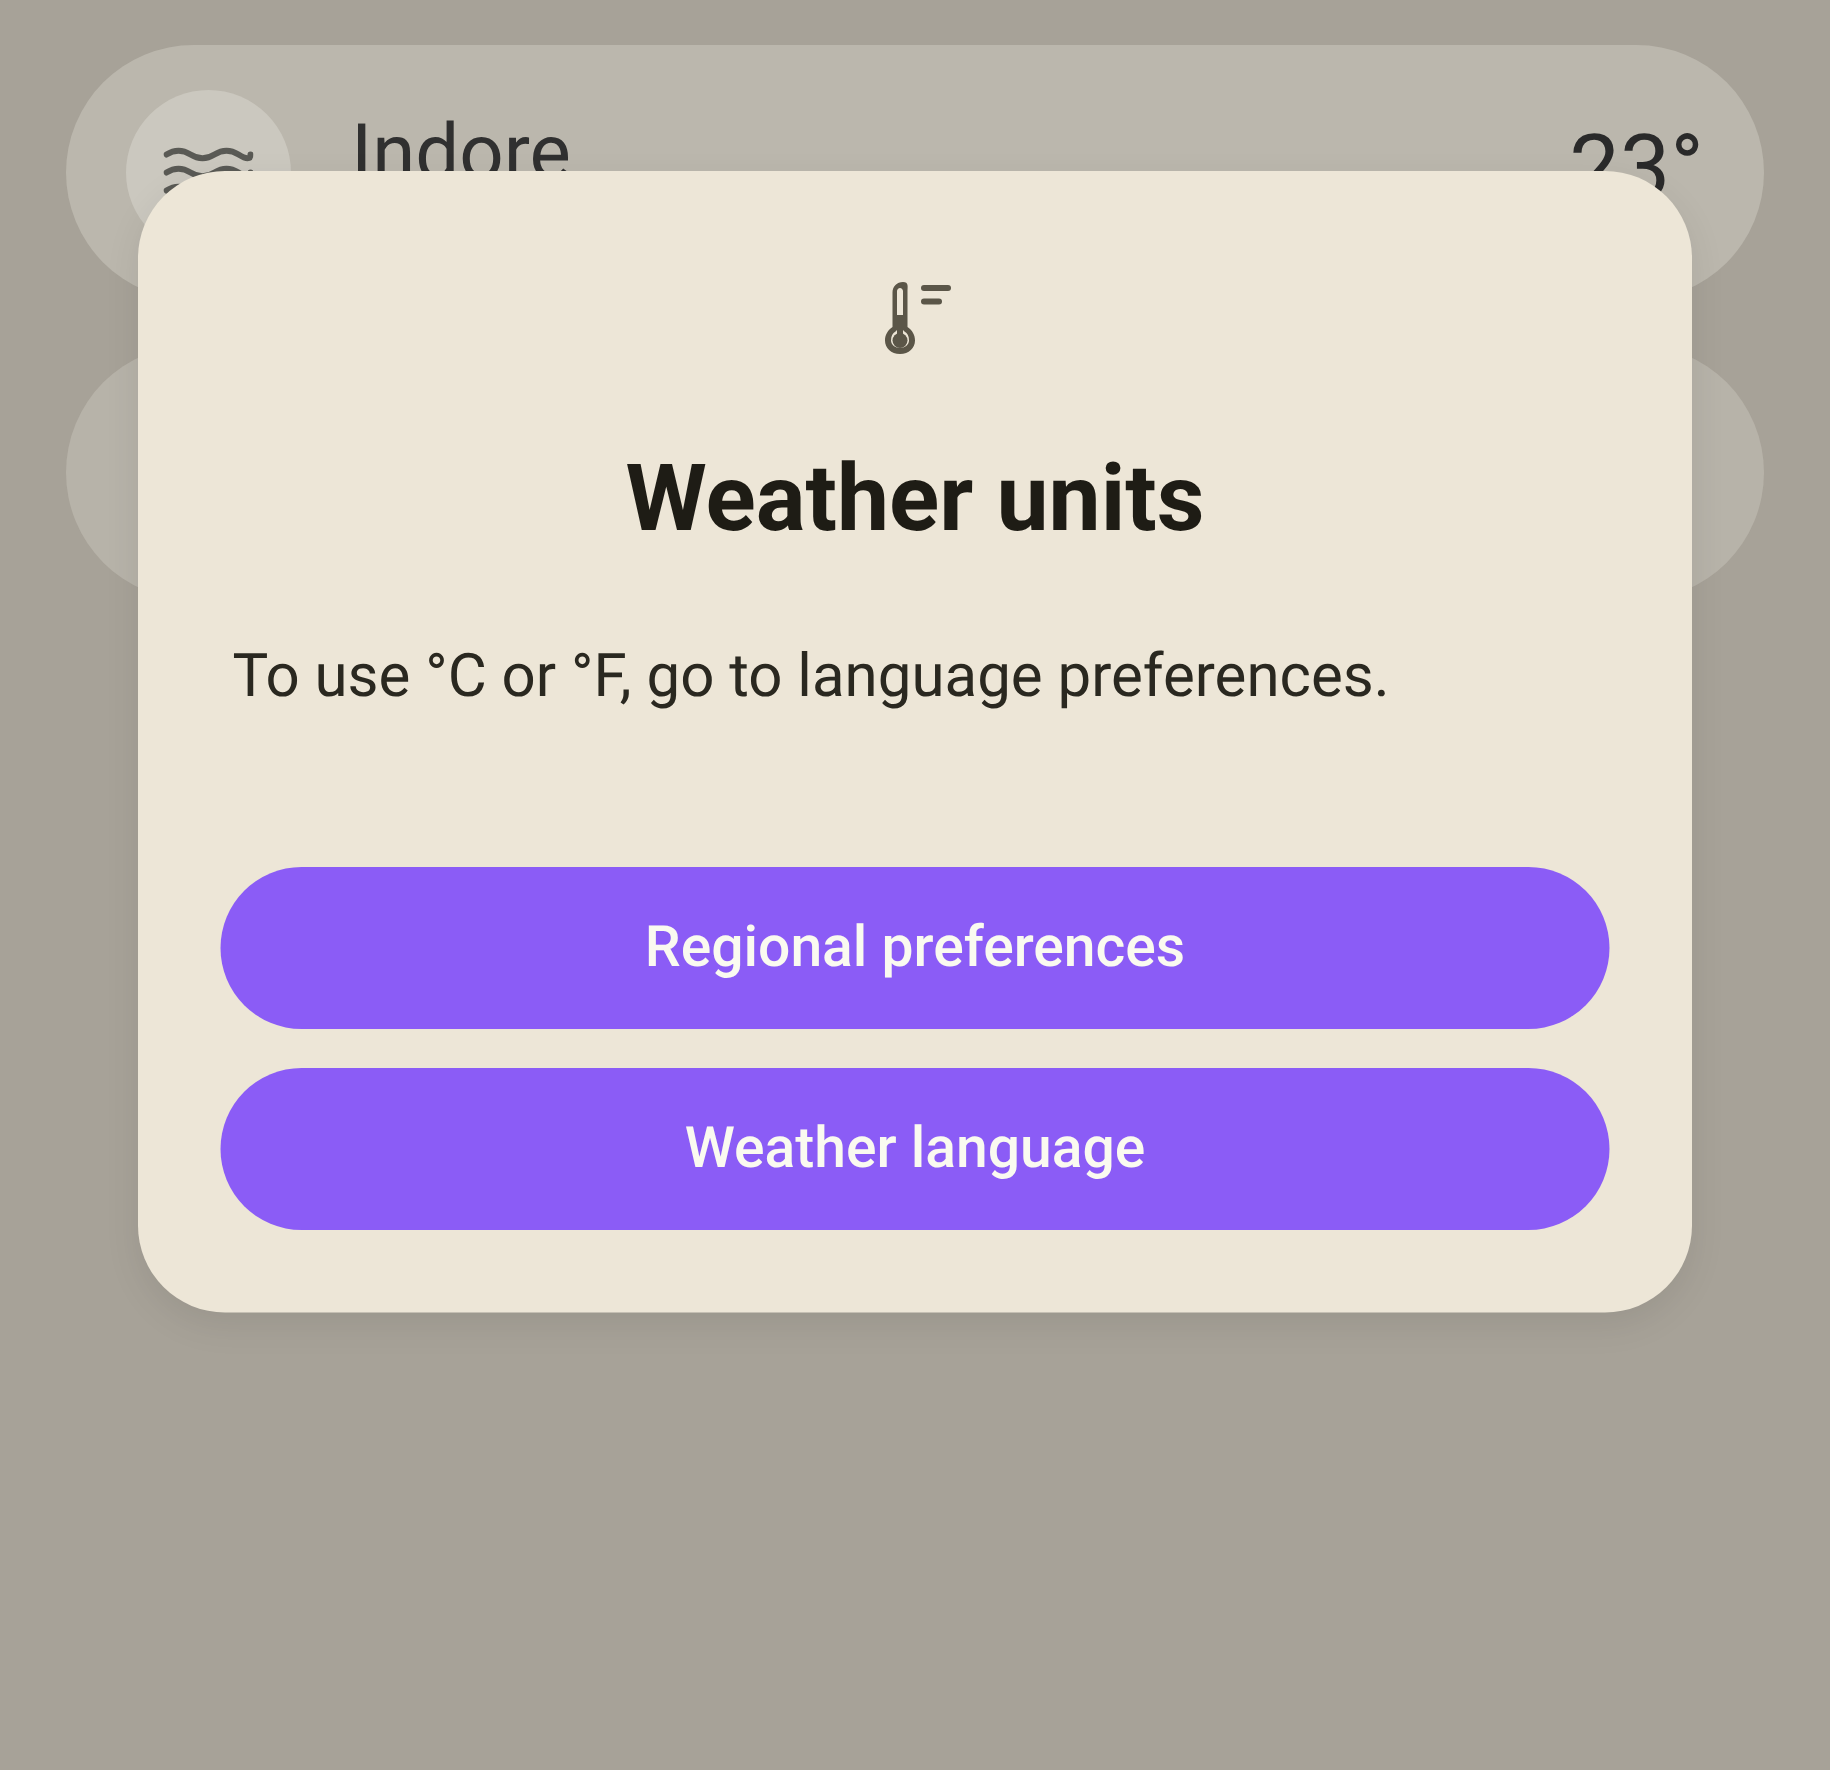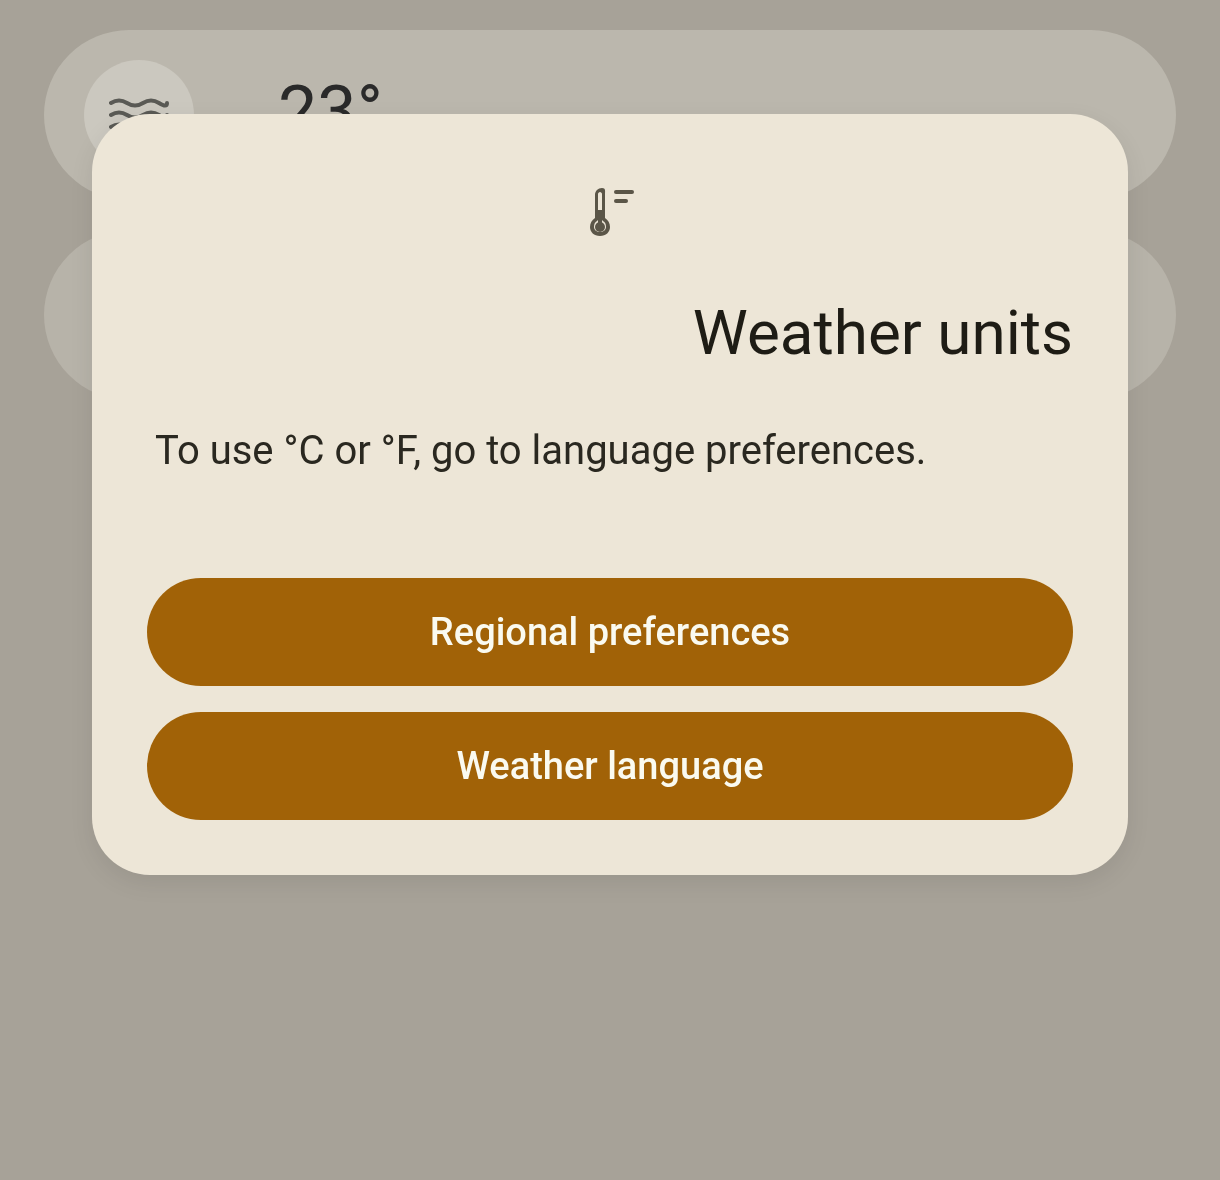--- a/index.html
+++ b/index.html
@@ -48,21 +48,21 @@
     
     .city-name {
       font-size: 52px;
       color: #303030;
       font-weight: 400;
       flex: 1;
       margin-top: -28px;
     }
     
     .temperature {
-      font-size: 70px;
+      font-size: 60px;
       color: #2a2a2a;
       font-weight: 400;
       margin-top: -8px;
       margin-left: 44px;
     }
     
     .weather-card-2 {
       position: absolute;
       top: 230px;
       left: 44px;
@@ -89,23 +89,23 @@
       margin-bottom: 60px;
     }
     
     .thermometer-icon {
       width: 52px;
       height: 52px;
     }
     
     .dialog-title {
       font-size: 62px;
-      font-weight: 400;
+      font-weight: 700;
       color: #1e1c15;
-      text-align: right;
+      text-align: center;
       margin-bottom: 55px;
     }
     
     .dialog-body {
       font-size: 40px;
       line-height: 1.35;
       color: #2a2820;
       margin-bottom: 100px;
       padding: 0 8px;
     }
@@ -116,21 +116,21 @@
     
     .dialog-buttons {
       display: flex;
       flex-direction: column;
       gap: 26px;
     }
     
     .dialog-button {
       width: 100%;
       height: 108px;
-      background: #a16207;
+      background: #8b5cf6;
       border: none;
       border-radius: 54px;
       color: #fafaf0;
       font-size: 38px;
       font-weight: 500;
       font-family: inherit;
       cursor: pointer;
       display: flex;
       align-items: center;
       justify-content: center;
@@ -140,20 +140,21 @@
 <body>
 
 <div class="weather-card">
   <div class="weather-icon-circle">
     <svg class="fog-icon" viewBox="0 0 60 40">
       <path d="M 2 8 Q 10 3, 18 8 T 34 8 T 50 8 T 58 8" stroke="#5a5a55" stroke-width="4" fill="none" stroke-linecap="round"></path>
       <path d="M 2 20 Q 10 15, 18 20 T 34 20 T 50 20 T 58 20" stroke="#5a5a55" stroke-width="4" fill="none" stroke-linecap="round"></path>
       <path d="M 2 32 Q 10 27, 18 32 T 34 32 T 50 32 T 58 32" stroke="#5a5a55" stroke-width="4" fill="none" stroke-linecap="round"></path>
     </svg>
   </div>
+  <div class="city-name">Indore</div>
   <div class="temperature">23°</div>
 </div>
 
 <div class="weather-card-2"></div>
 
 <div class="dialog">
   <div class="dialog-icon">
     <svg class="thermometer-icon" viewBox="0 0 52 52">
       <g fill="#5b5648">
         <path d="M 18 4 C 14 4, 11 7, 11 11 L 11 34 C 8 36, 6 39, 6 43 C 6 48, 10 52, 16 52 C 22 52, 26 48, 26 43 C 26 39, 24 36, 21 34 L 21 11 C 21 7, 22 4, 18 4 Z M 16 8 C 17 8, 18 9, 18 10 L 18 36 L 19 37 C 21 38, 22 40, 22 43 C 22 46, 19 48, 16 48 C 13 48, 10 46, 10 43 C 10 40, 11 38, 13 37 L 14 36 L 14 10 C 14 9, 15 8, 16 8 Z"></path>

